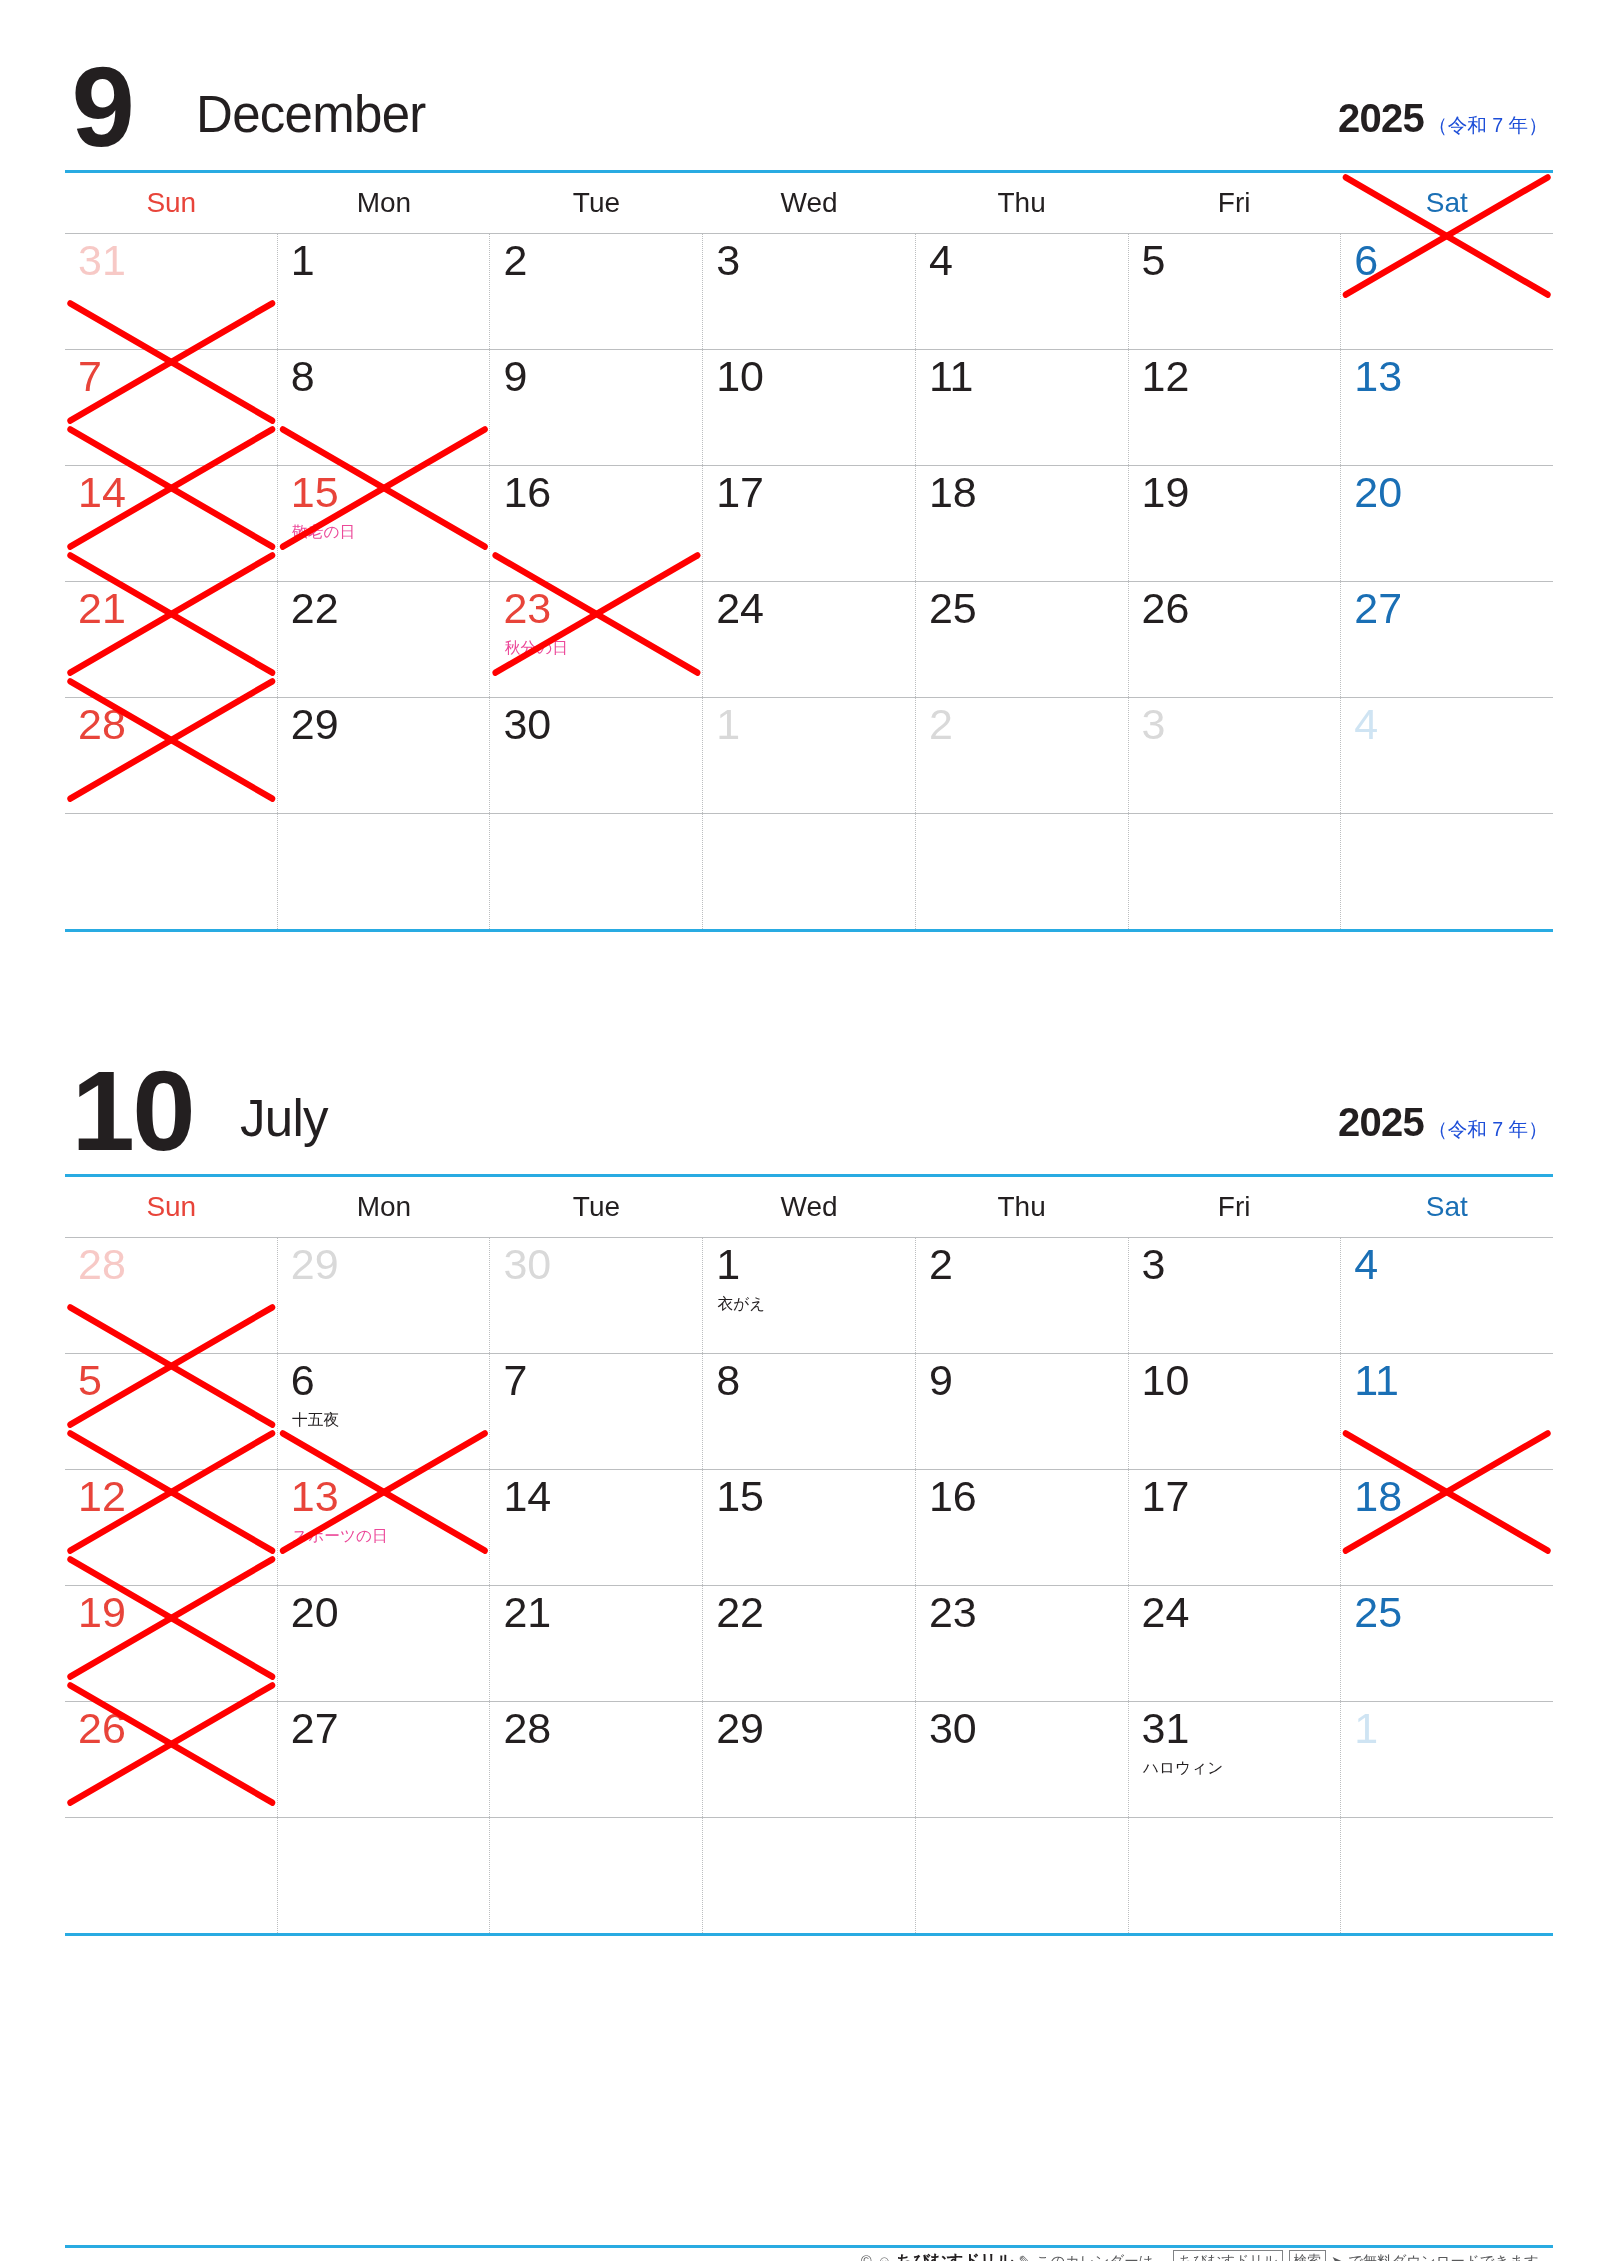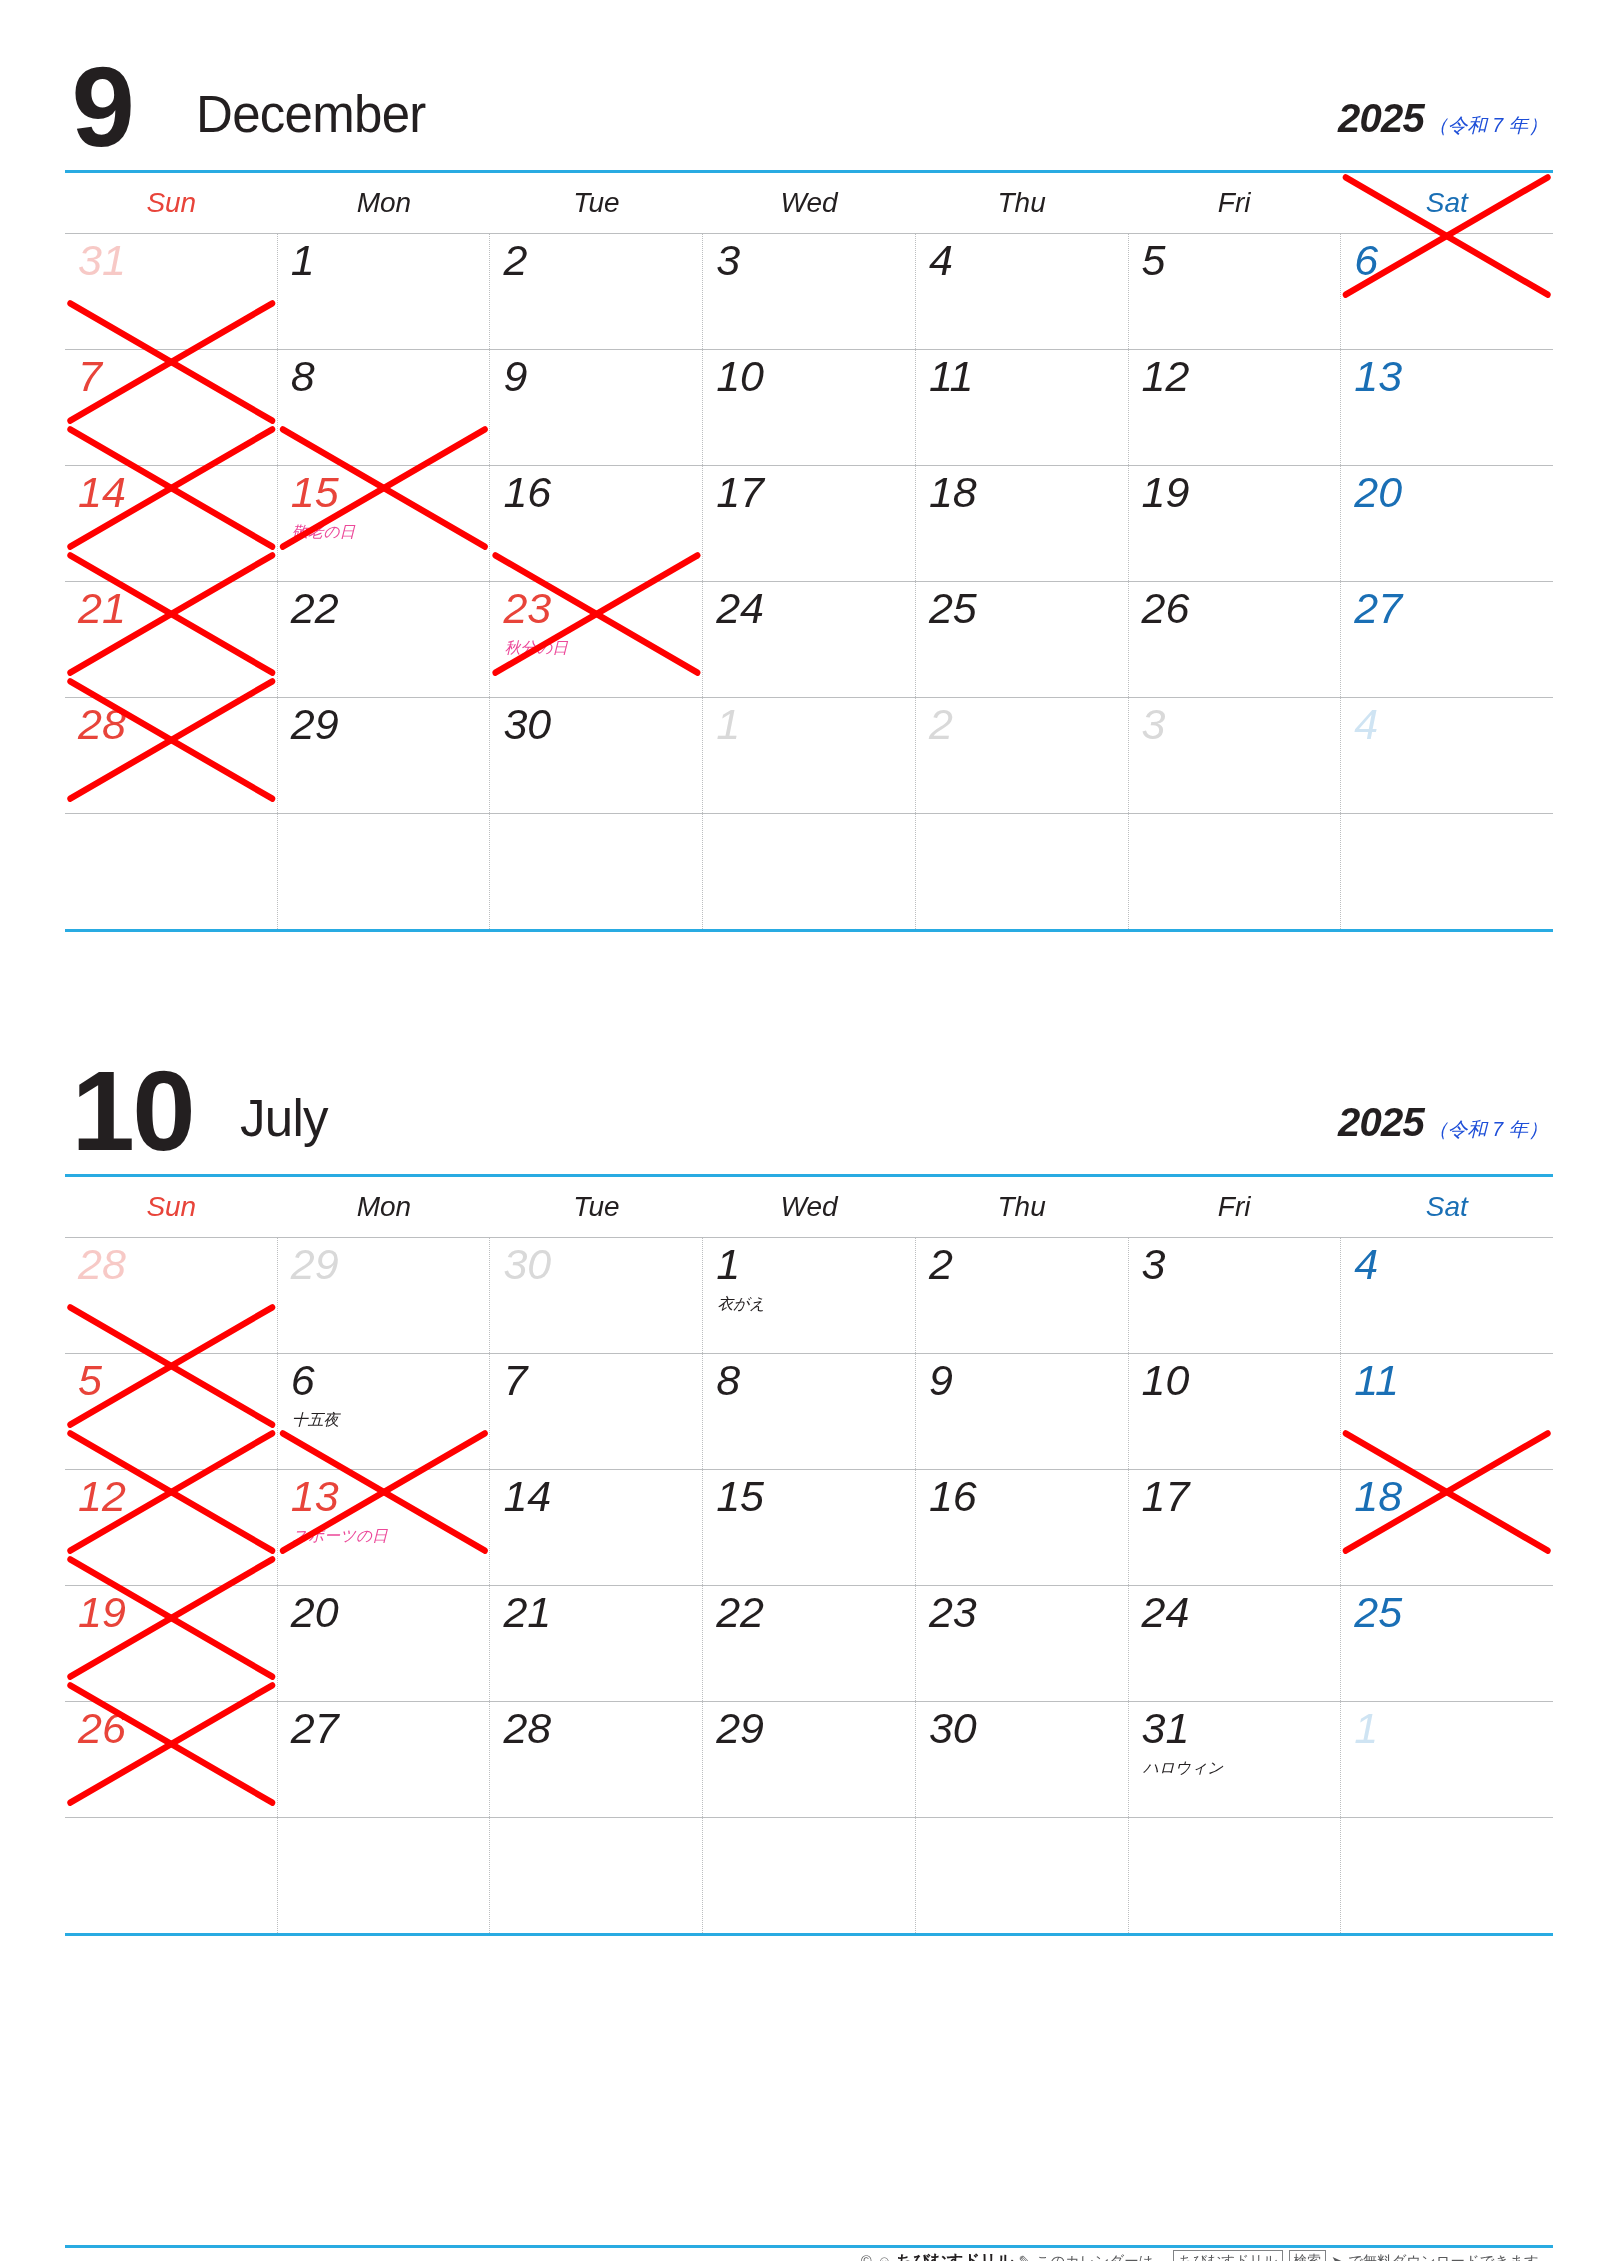--- a/index.html
+++ b/index.html
@@ -55,41 +55,39 @@
   }
   .month-name.m9 { left: 131px; }
   .month-name.m10 { left: 175px; }
 
   .year-wrap {
     position: absolute;
     right: 5.2px;
     bottom: 29px;
     display: flex;
     align-items: baseline;
-    font-style: italic;
   }
   .year-num {
     font-size: 40px;
     font-weight: bold;
     letter-spacing: -0.7px;
     color: #231f20;
   }
   .year-era {
     font-size: 19.6px;
     margin-left: 3.9px;
     color: #1d4ed8;
   }
 
   
   .cal {
     position: relative;
     width: 1488px;
     border-top: 3.3px solid #29abe2;
     border-bottom: 3.3px solid #29abe2;
-    font-style: italic;
   }
   .dow-row {
     display: flex;
     height: 60px;
     align-items: center;
   }
   .dow {
     flex: 1 1 0;
     text-align: center;
     font-size: 28px;

